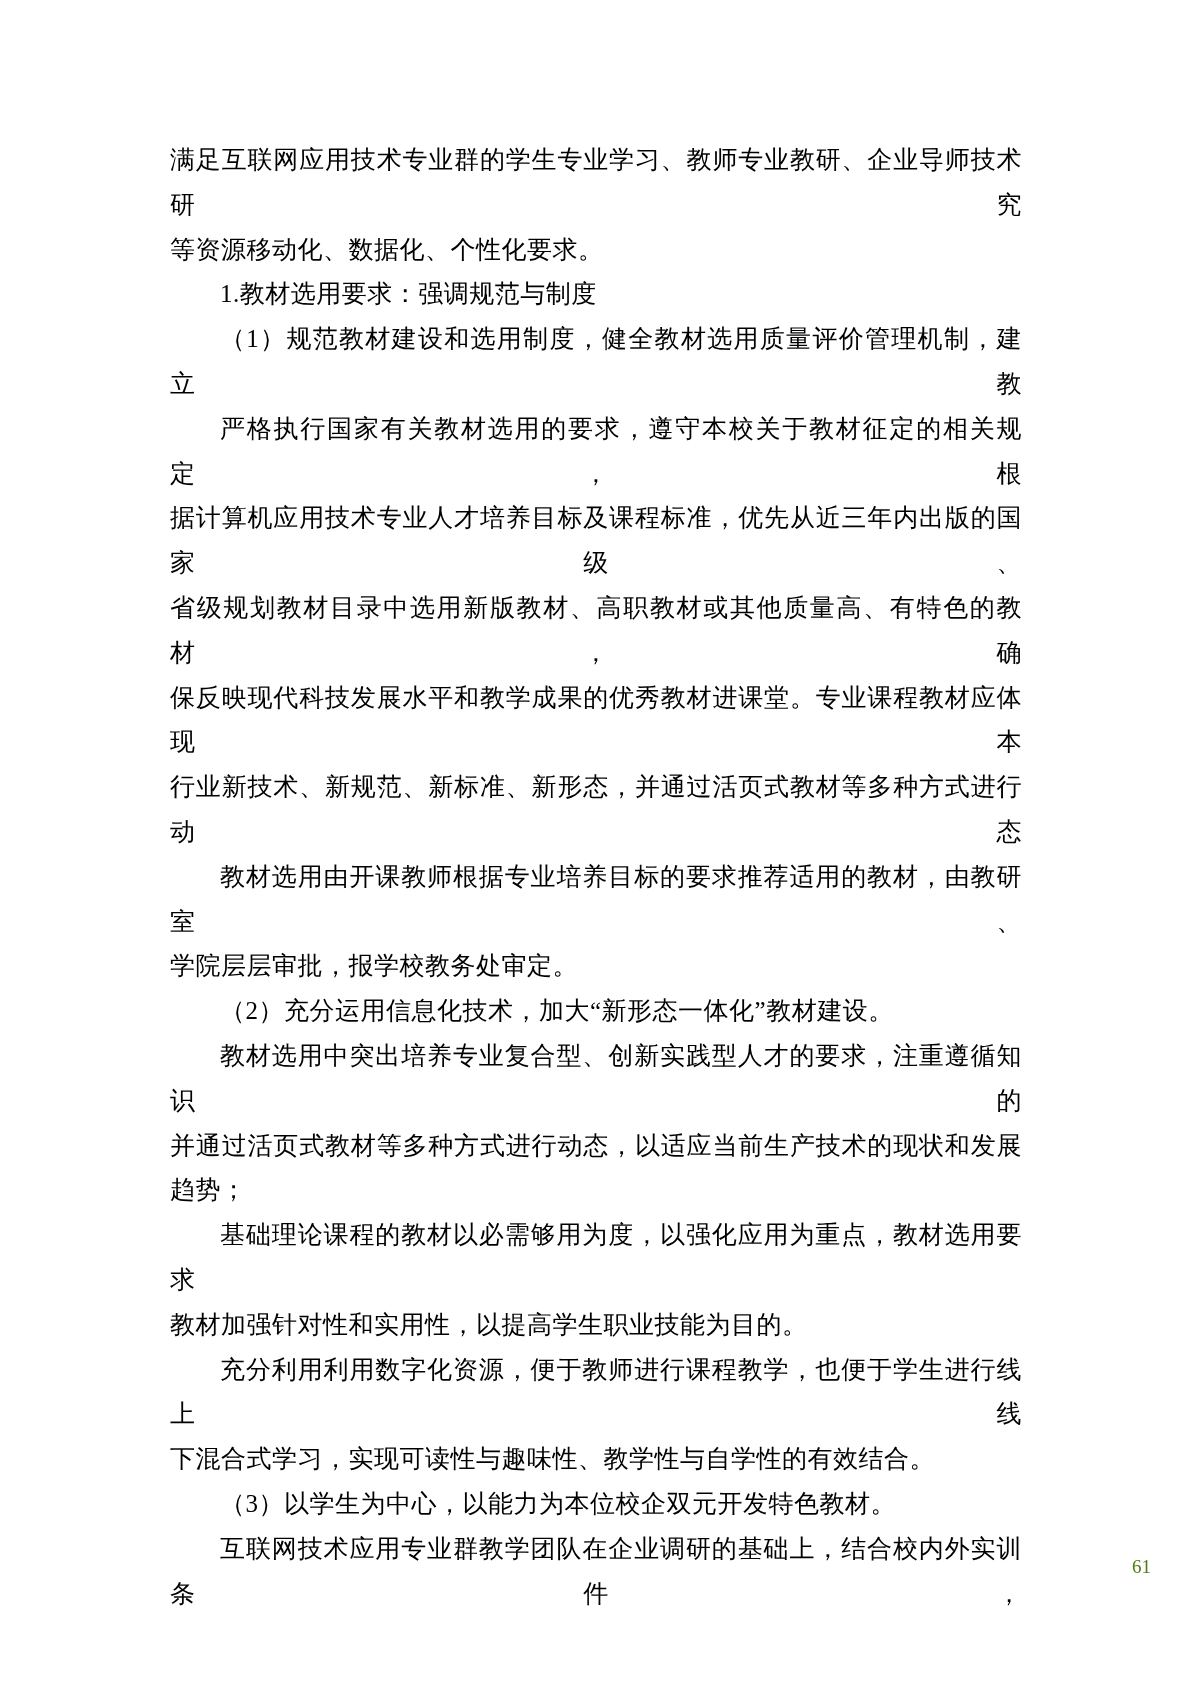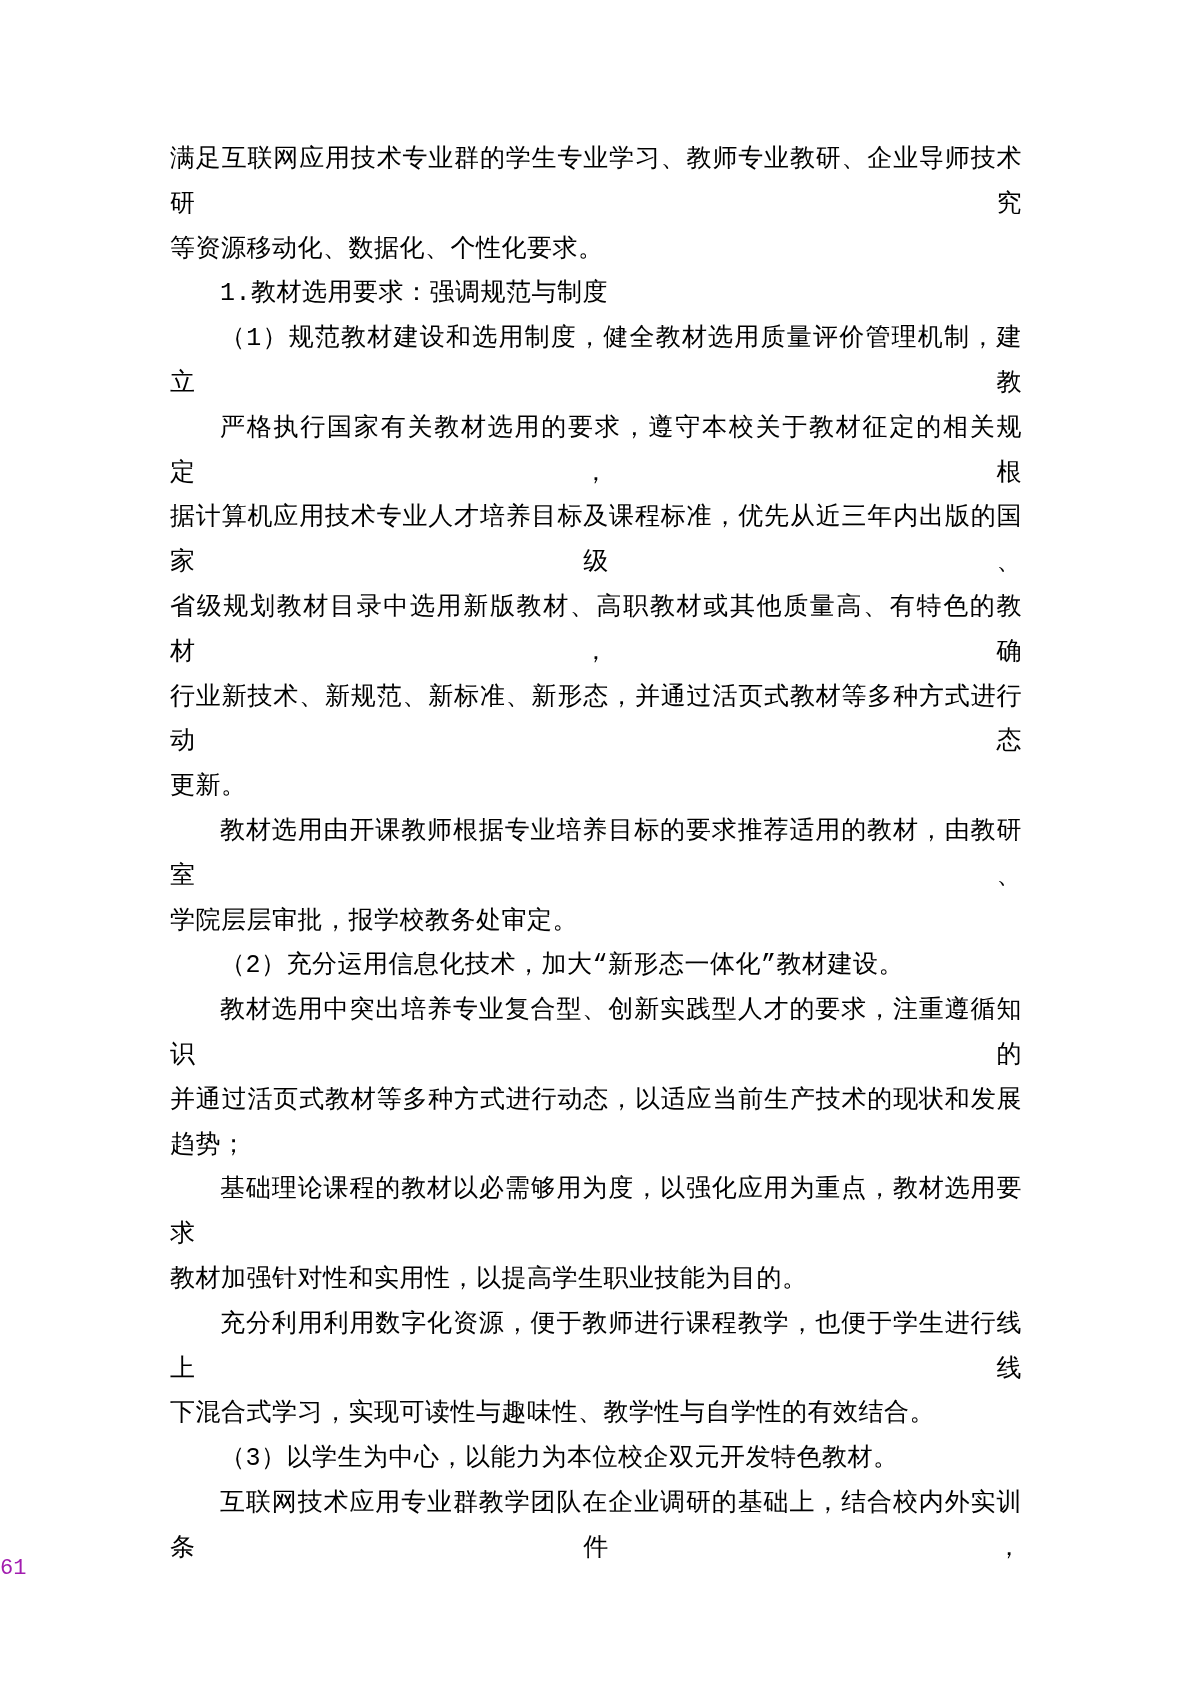--- a/index.html
+++ b/index.html
@@ -6,21 +6,21 @@
     margin: 0;
     padding: 0;
     background: #ffffff;
   }
   .page {
     position: relative;
     width: 1151px;
     height: 1684px;
     background: #ffffff;
     color: #000000;
-    font-family: Liberation Mono, monospace;
+    font-family: Liberation Serif, serif;
     overflow: hidden;
   }
   .content {
     position: absolute;
     left: 170px;
     top: 138px;
     width: 852px;
     font-size: 25px;
     line-height: 44.8px;
     text-align: justify;
@@ -36,39 +36,39 @@
     text-align-last: justify;
   }
   .line.indent {
     text-indent: 2em;
   }
   .page-number {
     position: absolute;
     left: 0;
     right: 0;
     top: 1556px;
-    text-align: left;
-    font-size: 22px;
-    color: #a21caf;
+    text-align: right;
+    font-size: 19px;
+    color: #4d7c0f;
   }
 </style>
 </head>
 <body>
 
 <div class="page">
   <div class="content">
       <div class="line fill">满足互联网应用技术专业群的学生专业学习、教师专业教研、企业导师技术研究</div>
       <div class="line">等资源移动化、数据化、个性化要求。</div>
       <div class="line indent">1.教材选用要求：强调规范与制度</div>
       <div class="line indent fill">（1）规范教材建设和选用制度，健全教材选用质量评价管理机制，建立教</div>
       <div class="line indent fill">严格执行国家有关教材选用的要求，遵守本校关于教材征定的相关规定，根</div>
       <div class="line fill">据计算机应用技术专业人才培养目标及课程标准，优先从近三年内出版的国家级、</div>
       <div class="line fill">省级规划教材目录中选用新版教材、高职教材或其他质量高、有特色的教材，确</div>
+      <div class="line fill">保反映现代科技发展水平和教学成果的优秀教材进课堂。专业课程教材应体现本</div>
       <div class="line fill">行业新技术、新规范、新标准、新形态，并通过活页式教材等多种方式进行动态</div>
-      <div class="line">更新。</div>
       <div class="line indent fill">教材选用由开课教师根据专业培养目标的要求推荐适用的教材，由教研室、</div>
       <div class="line">学院层层审批，报学校教务处审定。</div>
       <div class="line indent">（2）充分运用信息化技术，加大“新形态一体化”教材建设。</div>
       <div class="line indent fill">教材选用中突出培养专业复合型、创新实践型人才的要求，注重遵循知识的</div>
       <div class="line">并通过活页式教材等多种方式进行动态，以适应当前生产技术的现状和发展趋势；</div>
       <div class="line indent fill">基础理论课程的教材以必需够用为度，以强化应用为重点，教材选用要求</div>
       <div class="line">教材加强针对性和实用性，以提高学生职业技能为目的。</div>
       <div class="line indent fill">充分利用利用数字化资源，便于教师进行课程教学，也便于学生进行线上线</div>
       <div class="line">下混合式学习，实现可读性与趣味性、教学性与自学性的有效结合。</div>
       <div class="line indent">（3）以学生为中心，以能力为本位校企双元开发特色教材。</div>

